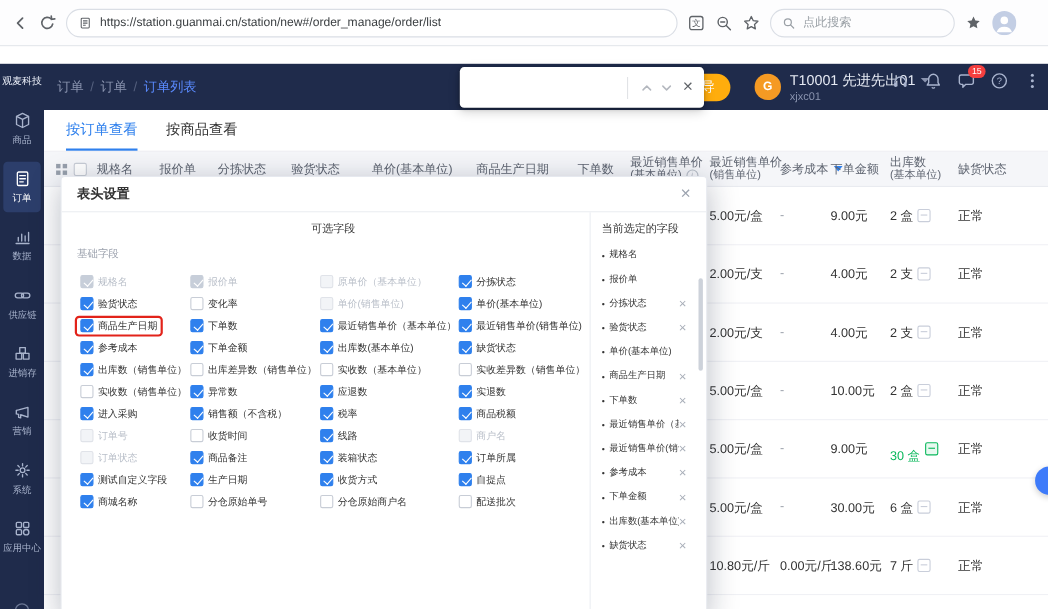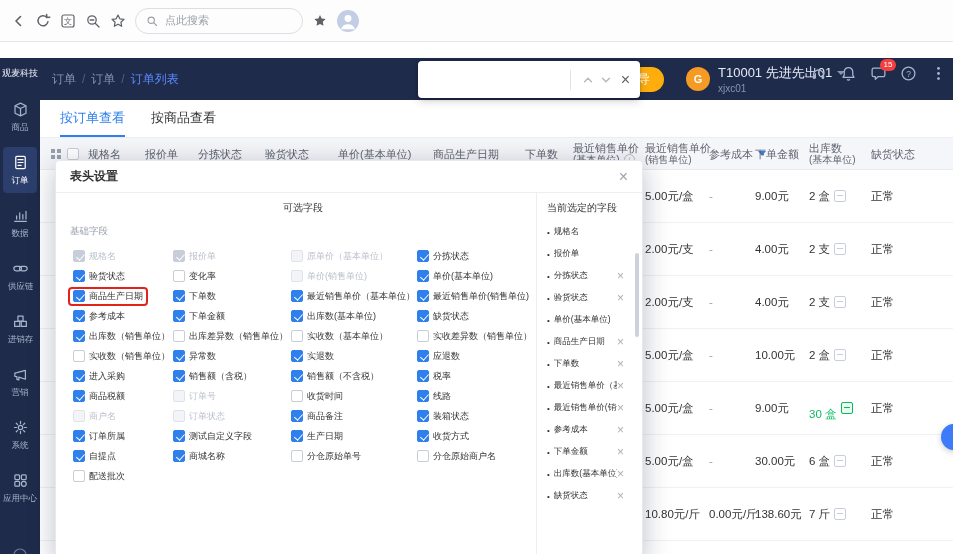--- a/index.html
+++ b/index.html
@@ -141,20 +141,29 @@
       <svg viewBox="0 0 16 16" fill="none" stroke="currentColor" stroke-width="1.6" stroke-linecap="round" stroke-linejoin="round">
           <path d="M10.5 3.5L6 8l4.5 4.5"></path>
         </svg>
     </span>
     <span class="bicon">
       <svg viewBox="0 0 16 16" fill="none" stroke="currentColor" stroke-width="1.5" stroke-linecap="round">
           <path d="M12.9 8.8A5 5 0 1 1 11.6 4.3"></path>
           <path d="M11.6 1.6l.3 2.9 2.9-.3"></path>
         </svg>
     </span>
+    <div id="url-pill">
+      <span class="bicon" style="width:13px;height:13px;">
+        <svg viewBox="0 0 16 16" fill="none" stroke="currentColor" stroke-width="1.2">
+            <rect x="3.5" y="2.5" width="9" height="11" rx="1"></rect>
+            <path d="M5.5 5.5h5M5.5 8h5M5.5 10.5h3"></path>
+          </svg>
+      </span>
+      <span id="url-text">https://station.guanmai.cn/station/new#/order_manage/order/list</span>
+    </div>
     <span class="bicon">
       <svg viewBox="0 0 16 16" fill="none" stroke="currentColor" stroke-width="1.2">
           <rect x="2" y="2" width="12" height="12" rx="2"></rect>
           <text x="8" y="11" font-size="8" fill="currentColor" stroke="none" text-anchor="middle">文</text>
         </svg>
     </span>
     <span class="bicon">
       <svg viewBox="0 0 16 16" fill="none" stroke="currentColor" stroke-width="1.3" stroke-linecap="round">
           <circle cx="7" cy="7" r="4.2"></circle>
           <path d="M10.2 10.2L14 14M5.2 7h3.6"></path>
@@ -679,39 +688,33 @@
           </div>
           <div class="fcell">
             <span class="fwrap">
               <span class="cbx checked"></span>
               <span class="flabel">异常数</span>
             </span>
           </div>
           <div class="fcell">
             <span class="fwrap">
               <span class="cbx checked"></span>
+              <span class="flabel">应退数</span>
+            </span>
+          </div>
+          <div class="fcell">
+            <span class="fwrap">
+              <span class="cbx checked"></span>
               <span class="flabel">实退数</span>
             </span>
           </div>
           <div class="fcell">
             <span class="fwrap">
               <span class="cbx checked"></span>
-              <span class="flabel">应退数</span>
-            </span>
-          </div>
-          <div class="fcell">
-            <span class="fwrap">
-              <span class="cbx checked"></span>
               <span class="flabel">进入采购</span>
-            </span>
-          </div>
-          <div class="fcell">
-            <span class="fwrap">
-              <span class="cbx checked"></span>
-              <span class="flabel">销售额（含税）</span>
             </span>
           </div>
           <div class="fcell">
             <span class="fwrap">
               <span class="cbx checked"></span>
               <span class="flabel">销售额（不含税）</span>
             </span>
           </div>
           <div class="fcell">
             <span class="fwrap">

